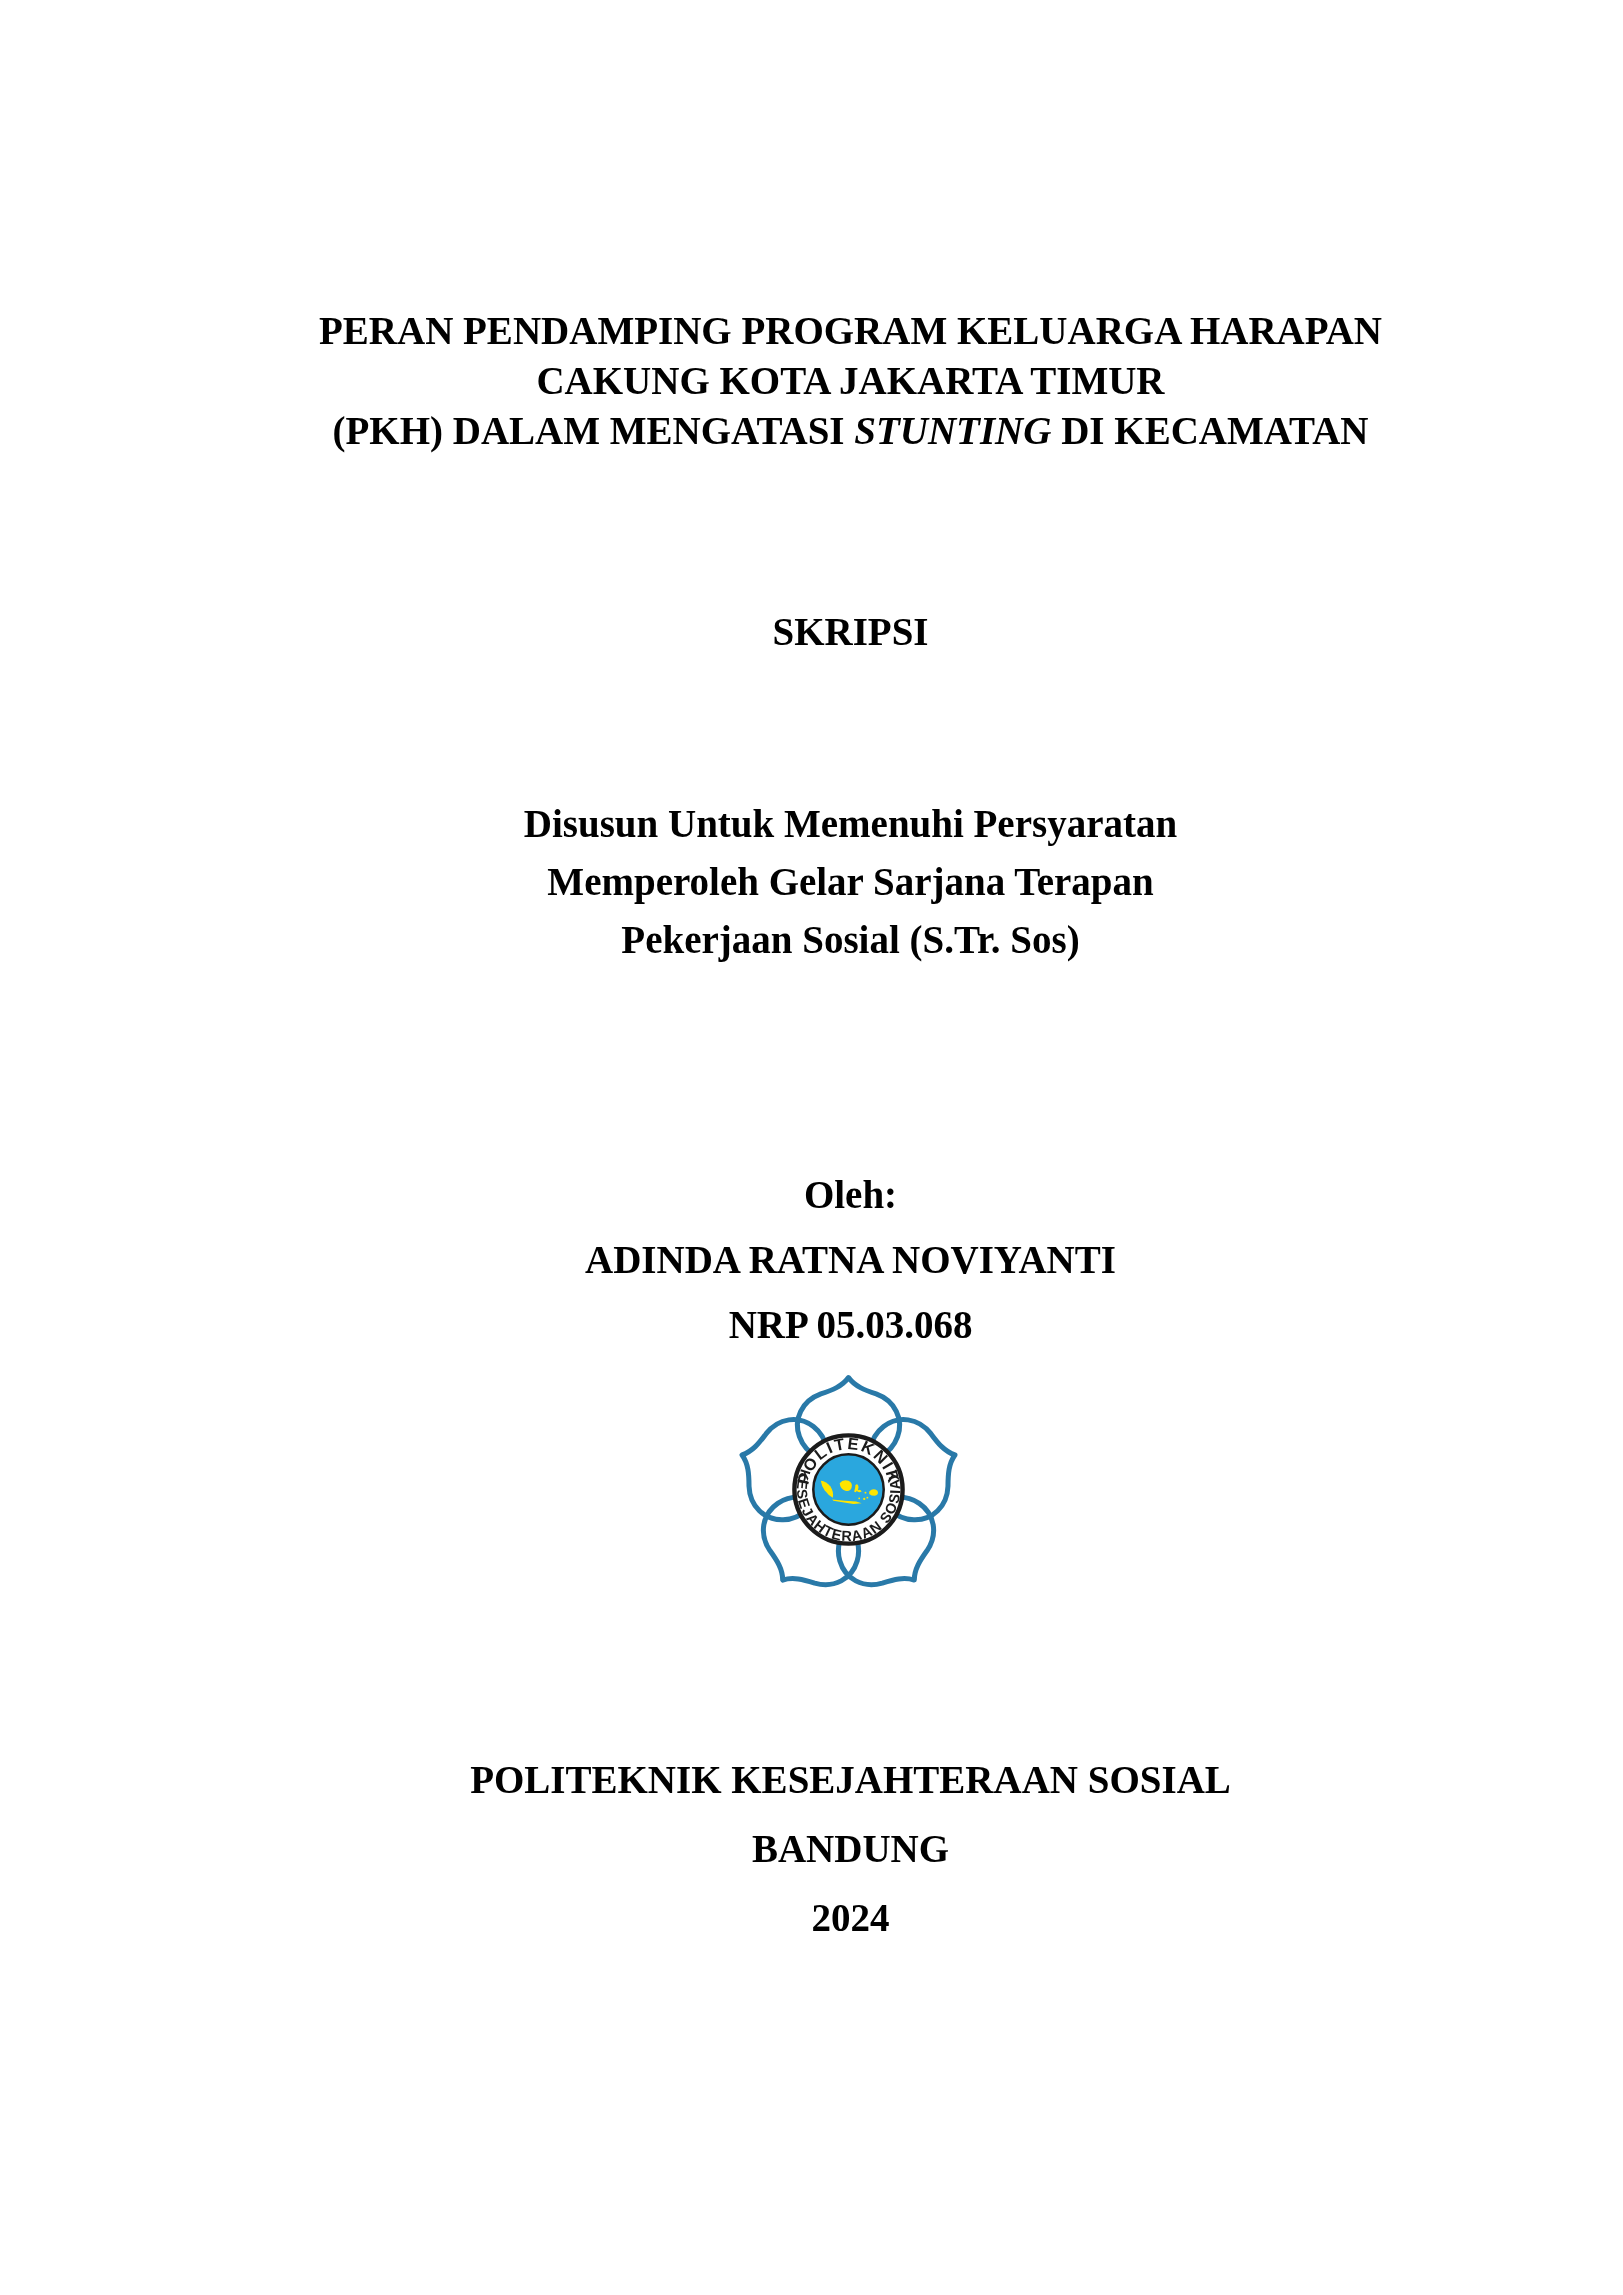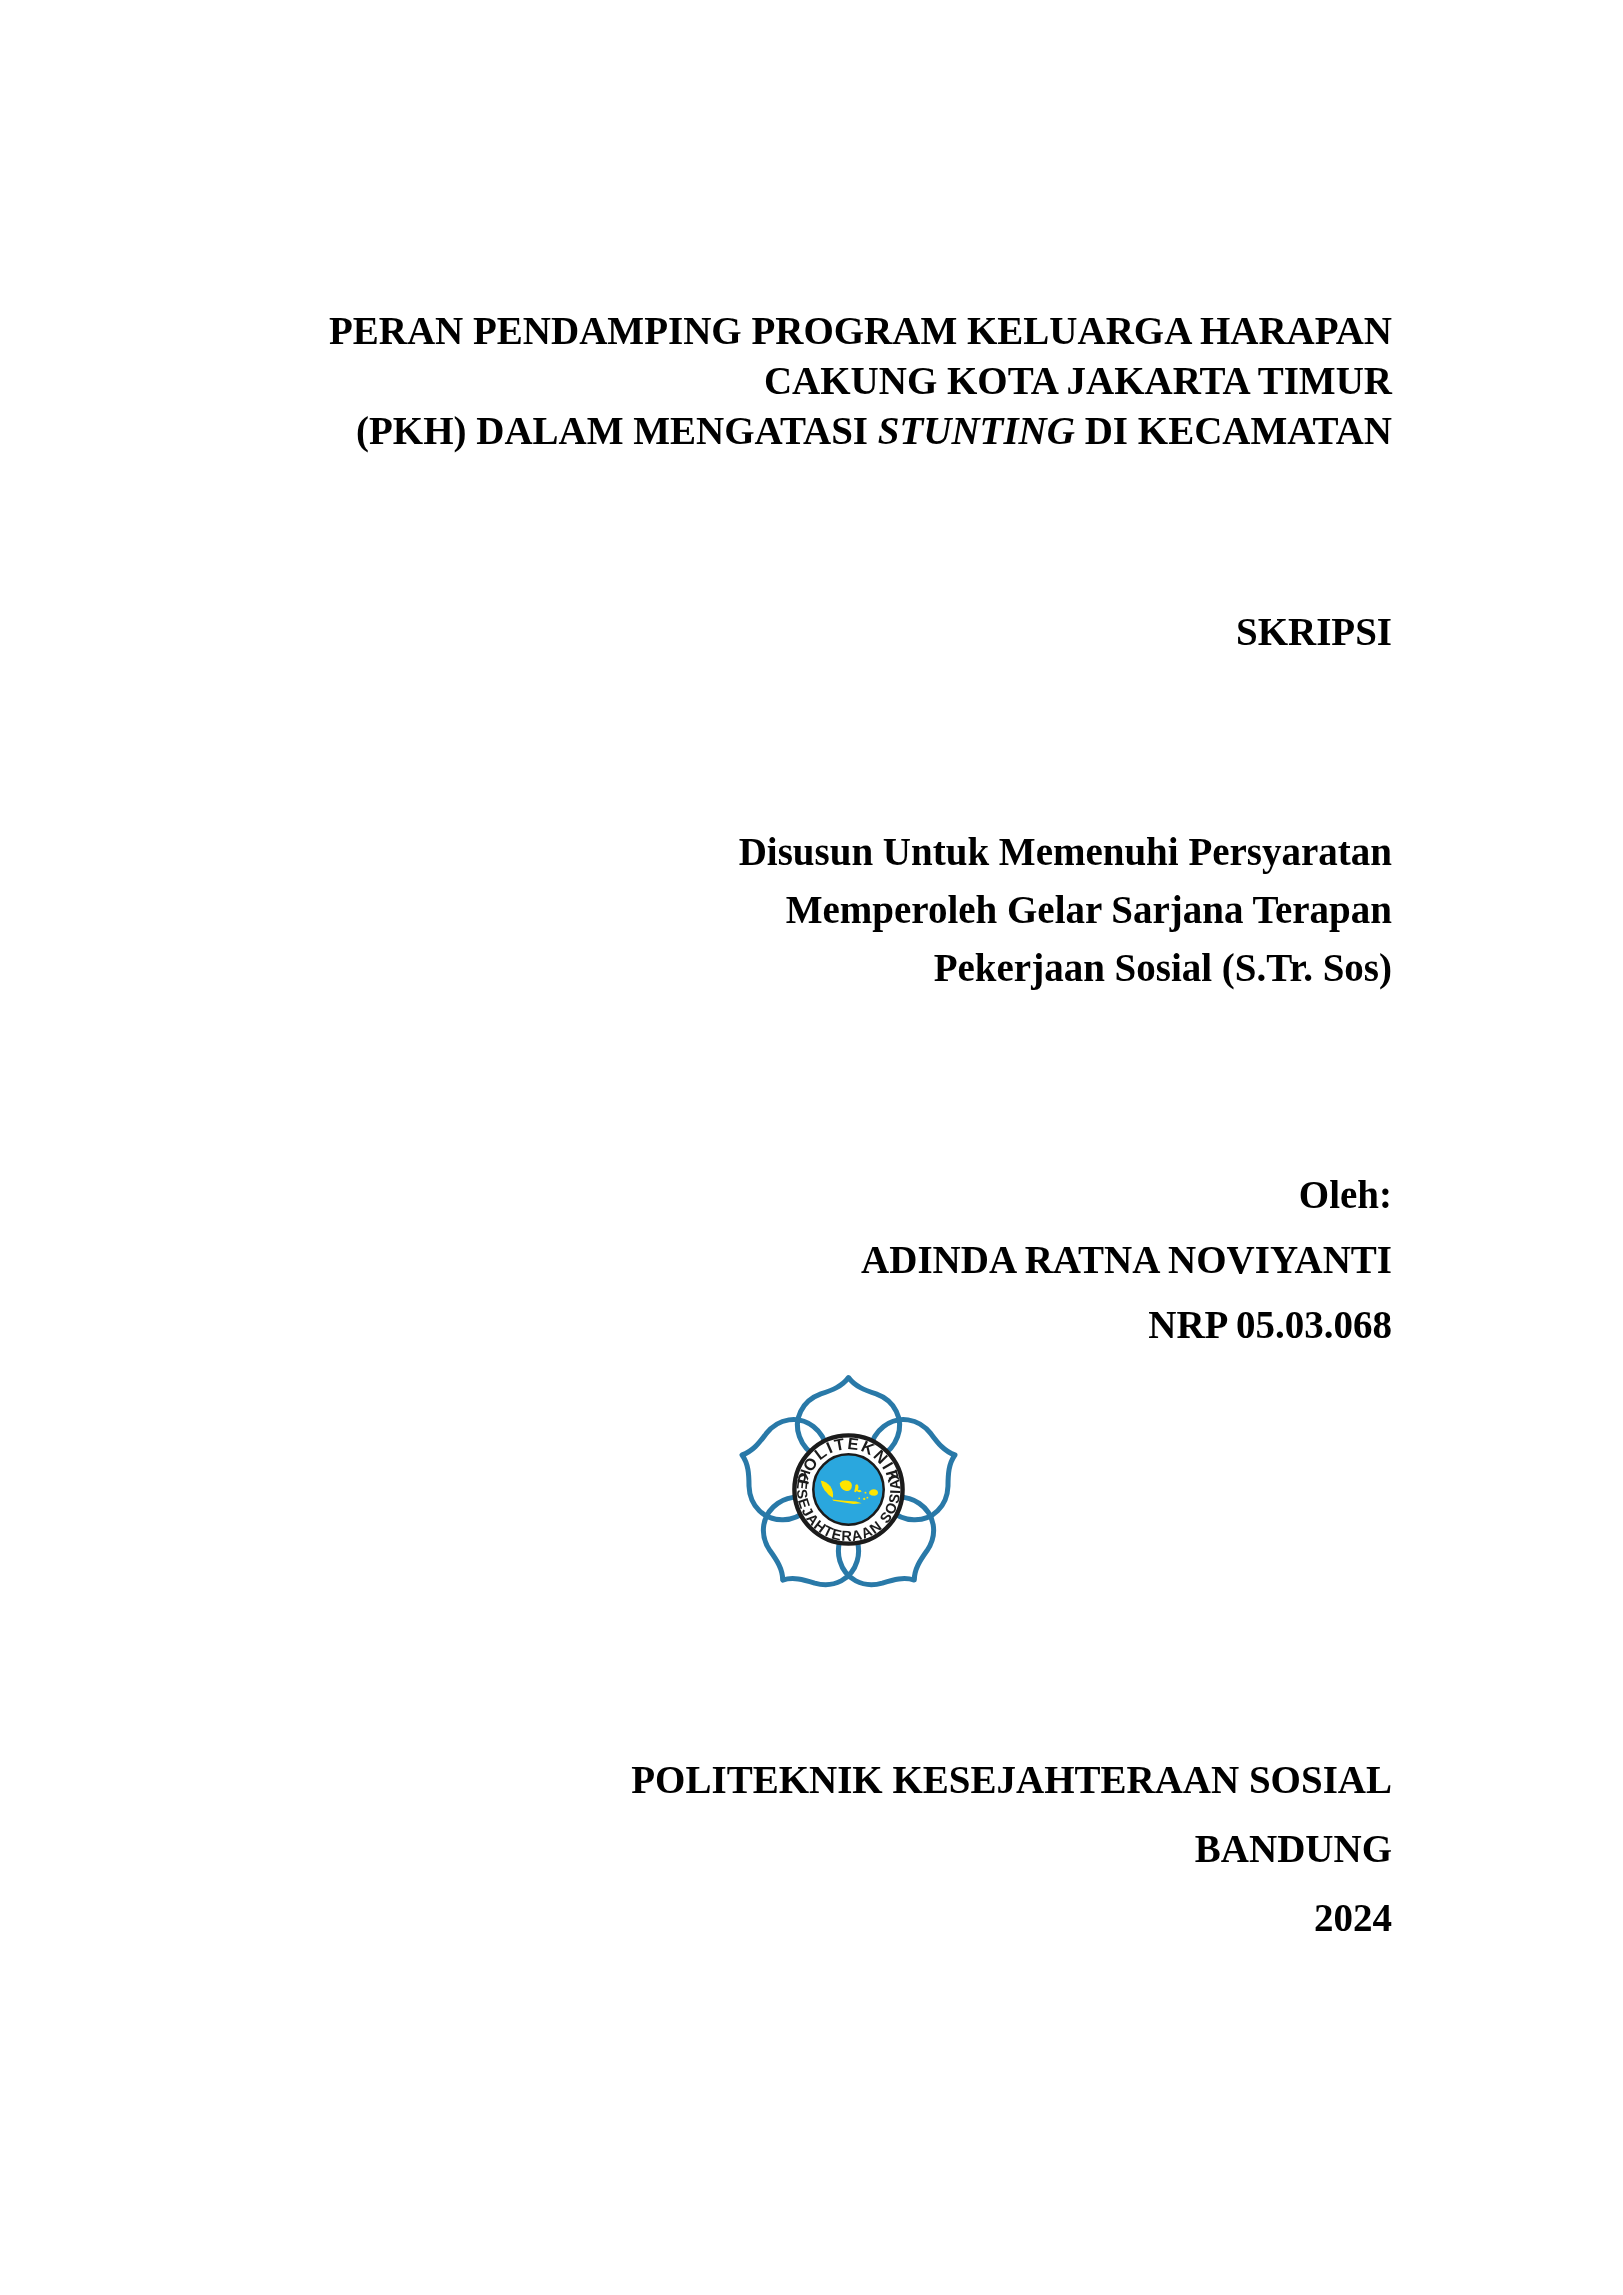--- a/index.html
+++ b/index.html
@@ -1,23 +1,23 @@
 <!DOCTYPE html>
 <html style="font-size:10.5px"><head>
 <meta charset="utf-8">
 <style>
   html,body{margin:0;padding:0;background:#ffffff;}
   body{width:1623px;height:2295px;position:relative;overflow:hidden;
        font-family:"Liberation Serif", serif;font-weight:bold;color:#000;}
   .page{position:absolute;inset:0;background:#ffffff;}
-  .block{position:absolute;left:309px;width:1083px;text-align:right;
+  .block{position:absolute;left:309px;width:1083px;text-align:center;
          font-size:39px;font-weight:bold;white-space:nowrap;}
   .title-block{top:306px;line-height:50px;}
   .doctype-block{top:607px;line-height:50px;}
-  .purpose-block{top:823px;line-height:58px;}
+  .purpose-block{top:795px;line-height:58px;}
   .byline-block{top:1162px;line-height:65px;}
   .footer-block{top:1745px;line-height:69px;}
   .italic{font-style:italic;}
   .logo-wrap{position:absolute;left:729px;top:1370px;width:239px;height:239px;}
   .logo-wrap svg{display:block;width:100%;height:100%;}
   .ring-text{font-family:"Liberation Sans", sans-serif;font-weight:bold;}
   .ring-text-top{font-size:26px;letter-spacing:3px;}
   .ring-text-bottom{font-size:23px;letter-spacing:1.5px;}
 </style>
 </head>

